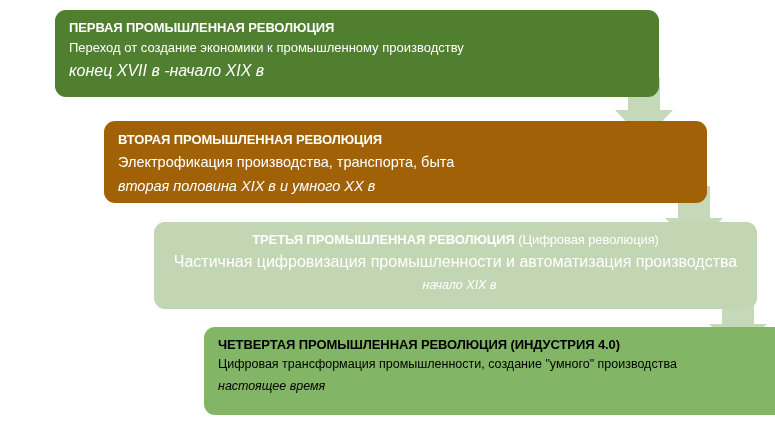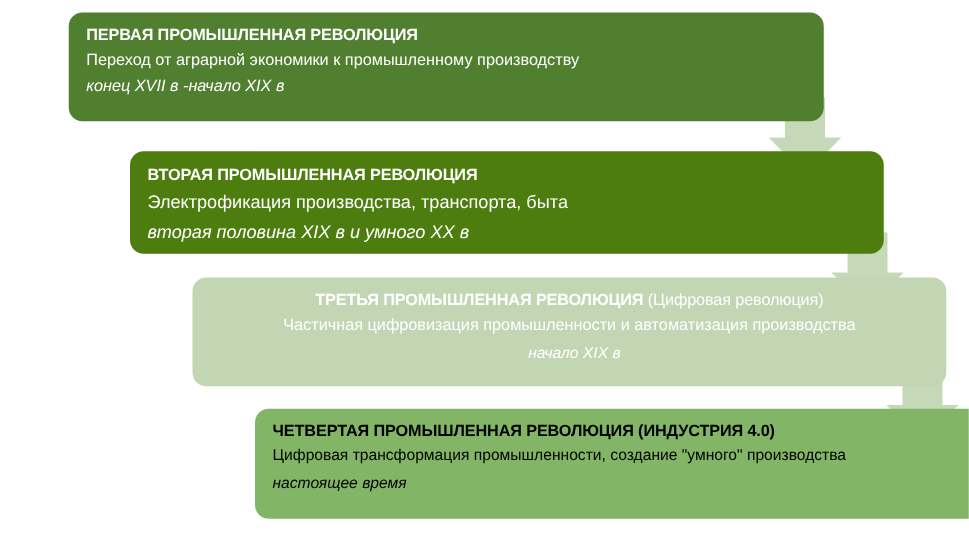--- a/index.html
+++ b/index.html
@@ -58,21 +58,21 @@
   }
   .box .title .paren {
     font-weight: normal;
   }
   .box .desc {
     font-size: 13px;
     line-height: 1.27;
     margin-top: 2px;
   }
   .box .period {
-    font-size: 13px;
+    font-size: 16px;
     font-style: italic;
     line-height: 1.3;
     margin-top: 3px;
   }
 
   
   #box-1 {
     left: 8px;  top: 10px;
     width: 604px; height: 87px;
     background: #4F7F2F;
@@ -96,21 +96,21 @@
 
   
   #box-3 {
     left: 107px; top: 222px;
     width: 603px; height: 87px;
     background: #C2D6B4;
     color: #ffffff;
     text-align: center;
   }
   #box-3 .title  { font-size: 13px; }
-  #box-3 .desc   { font-size: 13px; margin-top: 4px; }
+  #box-3 .desc   { font-size: 16px; margin-top: 4px; }
   #box-3 .period { font-size: 12.5px; margin-top: 5px; padding-left: 8px; }
 
   
   #box-4 {
     left: 157px; top: 327px;
     width: 605px; height: 88px;
     background: #82B566;
     color: #ffffff;
   }
   #box-4 .title  { font-size: 13px; }
@@ -143,25 +143,25 @@
     <div class="shaft" style="background: rgb(197, 217, 184);"></div>
     <div class="head" style="border-top-color: rgb(197, 217, 184);"></div>
   </div>
   <div class="arrow" id="arrow-3">
     <div class="shaft" style="background: rgb(197, 217, 184);"></div>
     <div class="head" style="border-top-color: rgb(197, 217, 184);"></div>
   </div>
 
   <div class="box" id="box-1" style="background: rgb(79, 127, 47); color: rgb(255, 255, 255);">
     <div class="title"><span>ПЕРВАЯ ПРОМЫШЛЕННАЯ РЕВОЛЮЦИЯ</span><span class="paren"></span></div>
-    <div class="desc">Переход от аграрной экономики к промышленному производству</div>
+    <div class="desc">Переход от создание экономики к промышленному производству</div>
     <div class="period">конец XVII в -начало XIX в</div>
   </div>
 
-  <div class="box" id="box-2" style="background: #4d7c0f; color: rgb(255, 255, 255);">
+  <div class="box" id="box-2" style="background: #a16207; color: rgb(255, 255, 255);">
     <div class="title"><span>ВТОРАЯ ПРОМЫШЛЕННАЯ РЕВОЛЮЦИЯ</span><span class="paren"></span></div>
     <div class="desc">Электрофикация производства, транспорта, быта</div>
     <div class="period">вторая половина XIX в и умного XX в</div>
   </div>
 
   <div class="box" id="box-3" style="background: rgb(194, 214, 180); color: rgb(255, 255, 255);">
     <div class="title"><span>ТРЕТЬЯ ПРОМЫШЛЕННАЯ РЕВОЛЮЦИЯ</span><span class="paren"> (Цифровая революция)</span></div>
     <div class="desc">Частичная цифровизация промышленности и автоматизация производства</div>
     <div class="period">начало XIX в</div>
   </div>

